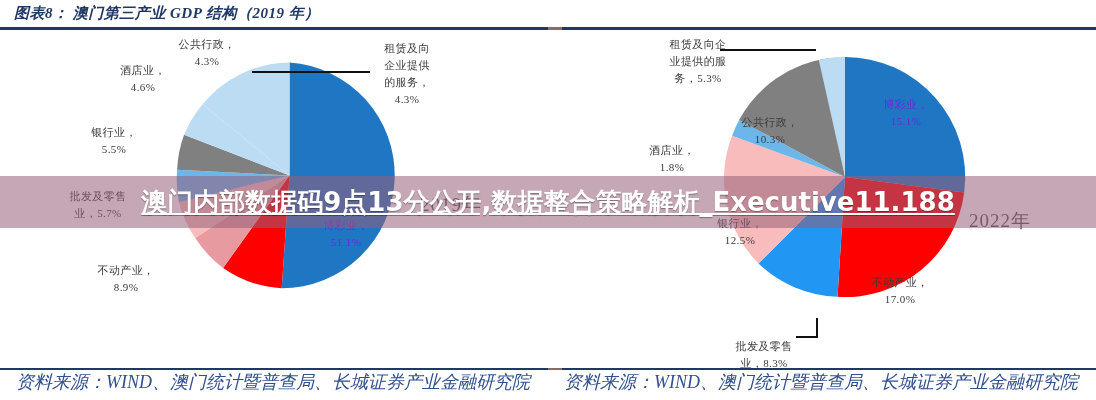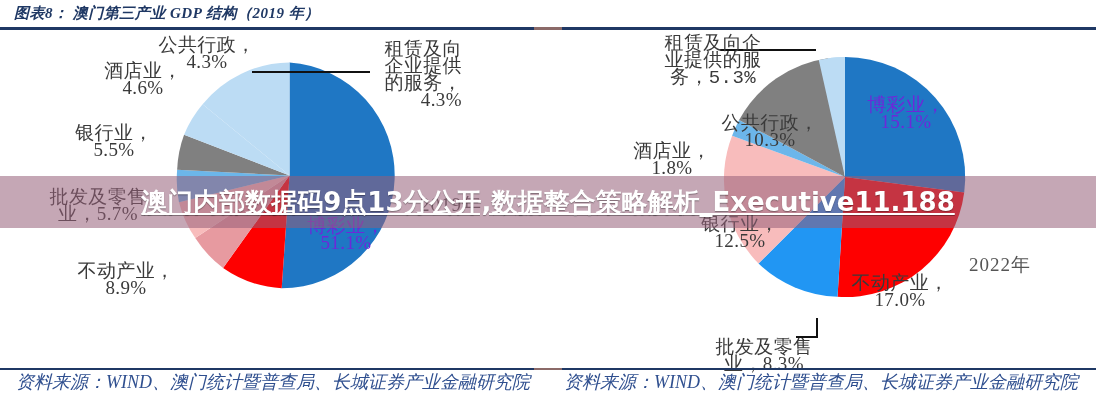--- a/index.html
+++ b/index.html
@@ -6,21 +6,21 @@
   body{
     width:1096px;height:400px;
     background:#ffffff;
     font-family:"Liberation Serif","DejaVu Serif",serif;
     overflow:hidden;
     position:relative;
   }
   .page{position:relative;width:1096px;height:400px;}
 
   
-  .panel{position:absolute;top:0;width:548px;height:400px;}
+  .panel{position:absolute;top:0;width:548px;height:400px;padding-left:14px;}
   .panel.left{left:0;}
   .panel.right{left:548px;}
 
   
   .fig-head{
     position:absolute;left:14px;top:4px;right:10px;height:24px;
     color:#1f3864;
     font-family:"Liberation Serif","DejaVu Serif",serif;
     font-style:italic;font-weight:bold;
     font-size:15px;letter-spacing:.5px;white-space:nowrap;
@@ -46,21 +46,21 @@
 
   
   .pie-wrap{position:absolute;}
   .pie-wrap svg{display:block;overflow:visible;}
 
   
   .lbl{
     position:absolute;
     color:#3a3a3a;
     font-family:"Liberation Serif","DejaVu Serif",serif;
-    font-size:19px;line-height:17px;
+    font-size:11px;line-height:17px;
     text-align:center;white-space:pre;
     letter-spacing:.4px;
   }
   .lbl.blue{color:#6d28d9;}
   .lbl.yearmark{color:#555;font-size:19px;letter-spacing:1px;}
 
   .leader{position:absolute;background:#111;height:1.5px;}
   .leader-v{position:absolute;background:#111;width:1.5px;}
 
   
@@ -108,21 +108,21 @@
         <path d="M117.5,117.5 L5.15,111.84 A113,113 0 0,1 12.07,76.73 Z" fill="#808080"></path>
 
         <path d="M117.5,117.5 L12.07,76.73 A113,113 0 0,1 30.61,46.21 Z" fill="#bcdcf4"></path>
 
         <path d="M117.5,117.5 L30.61,46.21 A113,113 0 0,1 117.5,4.5 Z" fill="#bcdcf4"></path>
       </svg>
     </div>
 
     <div class="leader" style="left:252px;top:71px;width:118px;"></div>
 
-    <div class="lbl" style="left:352px;top:40px;width:110px;text-align:right;">租赁及向
+    <div class="lbl" style="left:352px;top:40px;width:110px;text-align:center;">租赁及向
 企业提供
 的服务，
 4.3%</div>
     <div class="lbl" style="left:152px;top:36px;width:110px;">公共行政，
 4.3%</div>
     <div class="lbl" style="left:96px;top:62px;width:94px;">酒店业，
 4.6%</div>
     <div class="lbl" style="left:68px;top:124px;width:92px;">银行业，
 5.5%</div>
     <div class="lbl" style="left:46px;top:188px;width:104px;">批发及零售
@@ -160,36 +160,36 @@
     </div>
 
     <div class="pie-wrap" style="left:172px;top:52px;pointer-events:none;">
       <svg width="250" height="250" viewBox="0 0 250 250">
         <path d="M125,125 L98.8,8.1 A120,120 0 0,1 125,5 Z" fill="#bcdcf4"></path>
       </svg>
     </div>
 
     <div class="leader" style="left:172px;top:49px;width:96px;"></div>
 
-    <div class="lbl" style="left:109px;top:36px;width:112px;font-family:Liberation Mono, monospace;">租赁及向企
+    <div class="lbl" style="left:94px;top:36px;width:112px;">租赁及向企
 业提供的服
 务，5.3%</div>
     <div class="lbl" style="left:172px;top:114px;width:100px;">公共行政，
 10.3%</div>
     <div class="lbl" style="left:78px;top:142px;width:92px;">酒店业，
 1.8%</div>
     <div class="lbl" style="left:144px;top:215px;width:96px;">银行业，
 12.5%</div>
     <div class="lbl" style="left:160px;top:338px;width:112px;">批发及零售
 业，8.3%</div>
     <div class="lbl blue" style="left:312px;top:96px;width:92px;">博彩业，
 15.1%</div>
     <div class="lbl" style="left:302px;top:274px;width:100px;">不动产业，
 17.0%</div>
-    <div class="lbl yearmark" style="left:420px;top:212px;width:64px;margin-top:44px;">2022年</div>
+    <div class="lbl yearmark" style="left:420px;top:212px;width:64px;">2022年</div>
 
     <div class="leader" style="left:248px;top:336px;width:22px;"></div>
     <div class="leader-v" style="left:268px;top:318px;height:20px;"></div>
 
     <div class="rule-bot accent"></div>
     <div class="src">资料来源：WIND、澳门统计暨普查局、长城证券产业金融研究院</div>
   </div>
 
   <div class="banner"></div>
   <div class="banner-text">澳门内部数据码9点13分公开,数据整合策略解析_Executive11.188</div>

